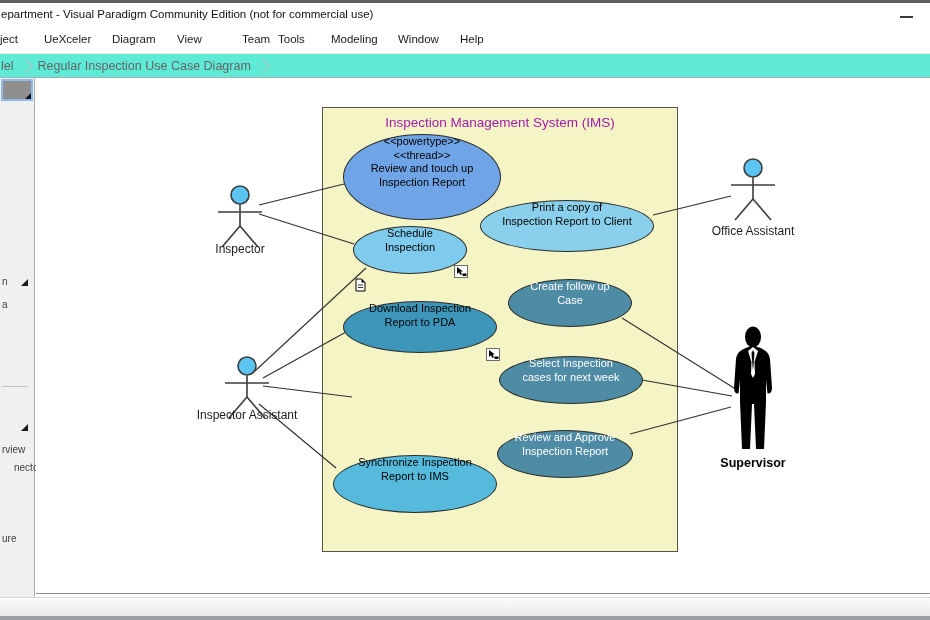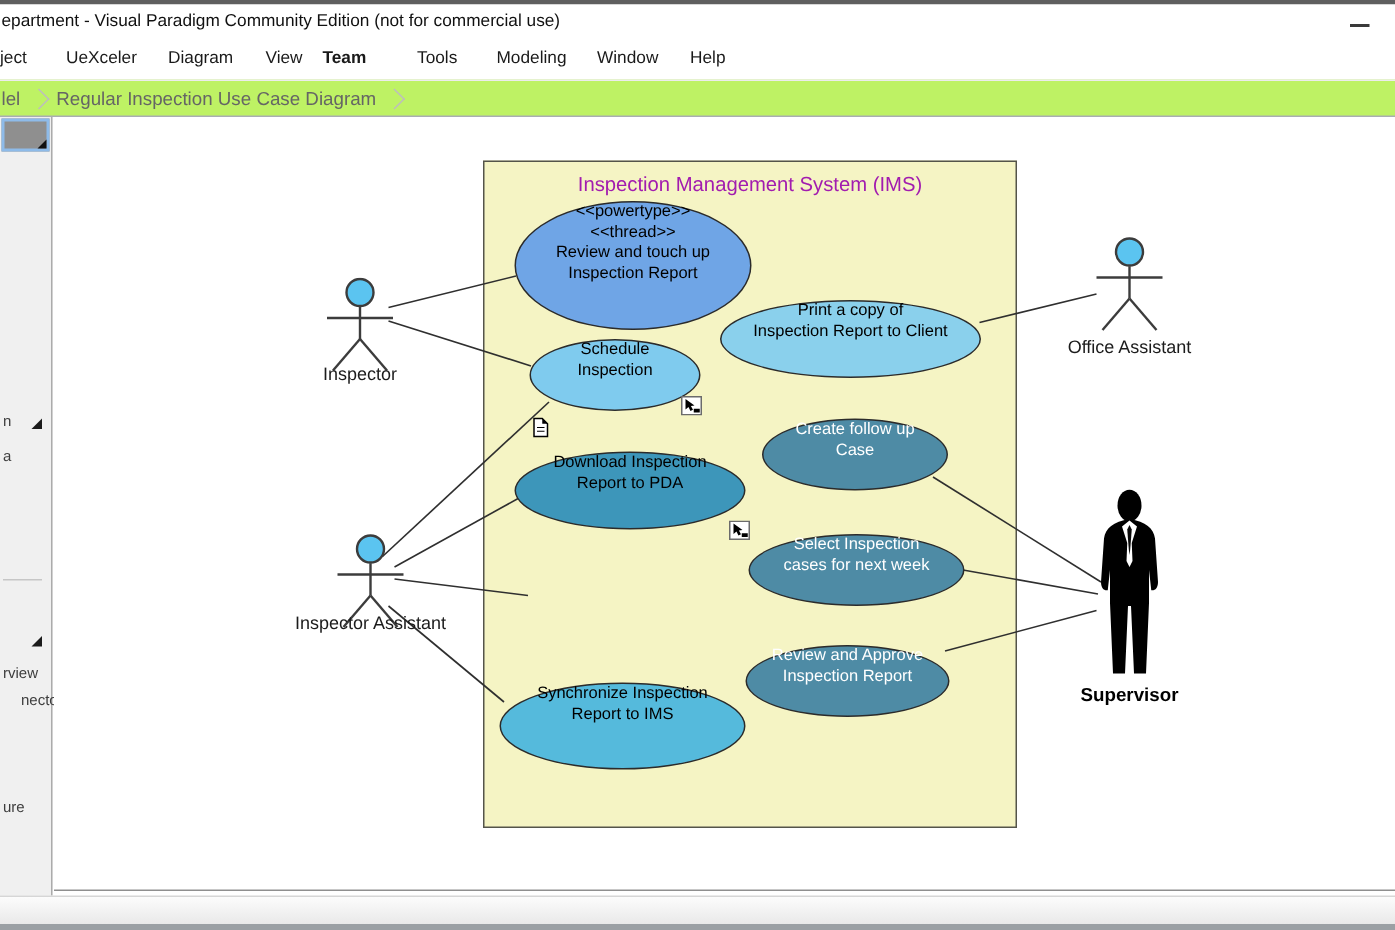--- a/index.html
+++ b/index.html
@@ -8,21 +8,21 @@
   .abs{position:absolute;}
 
   
   .top-strip{left:0;top:0;width:930px;height:3px;background:#5f5f5f;}
   .titlebar{left:0;top:3px;width:930px;height:24px;background:#fff;}
   .title-text{position:absolute;left:1px;top:5px;font-size:11.5px;color:#111;white-space:nowrap;}
   .minimize{position:absolute;right:14px;top:6px;width:18px;height:14px;cursor:default;}
   .minimize .dash{position:absolute;left:2px;top:7px;width:13px;height:2px;background:#3a3a3a;}
   .menubar{left:0;top:27px;width:930px;height:26px;background:#fff;text-align:center;}
   .menu-item{position:absolute;top:6px;font-size:11.5px;color:#1a1a1a;white-space:nowrap;cursor:default;}
-  .breadcrumb{left:0;top:53px;width:930px;height:25px;background:#bef264;border-top:1px solid #ececec;
+  .breadcrumb{left:0;top:53px;width:930px;height:25px;background:#5eead4;border-top:1px solid #ececec;
               display:flex;align-items:center;padding-left:1px;box-sizing:border-box;}
   .crumb{font-size:12.5px;color:#656565;white-space:nowrap;}
   .chev{width:9px;height:9px;border-top:1px solid #bdbdbd;border-right:1px solid #bdbdbd;
         transform:rotate(45deg);margin:0 7px;flex:0 0 auto;}
 
   
   .canvas-border-top{left:0;top:77px;width:930px;height:1px;background:#a9aeb2;}
   .sidebar{left:0;top:78px;width:35px;height:519px;background:#f0f0f0;border-right:1px solid #ababab;box-sizing:border-box;}
   .tool-selected{position:absolute;left:1px;top:1px;width:28px;height:18px;background:#8f8f8f;border:2px solid #8ebbe9;}
   .tool-selected .corner{position:absolute;right:0;bottom:0;width:0;height:0;
@@ -60,21 +60,21 @@
     <span class="minimize">
         <span class="dash"></span>
       </span>
   </div>
 
   <div class="abs menubar" id="menubar">
       <span class="menu-item" style="left: 0px;">ject</span>
       <span class="menu-item" style="left: 44px;">UeXceler</span>
       <span class="menu-item" style="left: 112px;">Diagram</span>
       <span class="menu-item" style="left: 177px;">View</span>
-      <span class="menu-item" style="left: 215px; font-weight: bold;">Team</span>
+      <span class="menu-item" style="left: 242px;">Team</span>
       <span class="menu-item" style="left: 278px;">Tools</span>
       <span class="menu-item" style="left: 331px;">Modeling</span>
       <span class="menu-item" style="left: 398px;">Window</span>
       <span class="menu-item" style="left: 460px;">Help</span>
     </div>
 
   <div class="abs breadcrumb" id="breadcrumb">
       <span class="crumb">lel</span>
       <span class="chev"></span>
       <span class="crumb">Regular Inspection Use Case Diagram</span>

